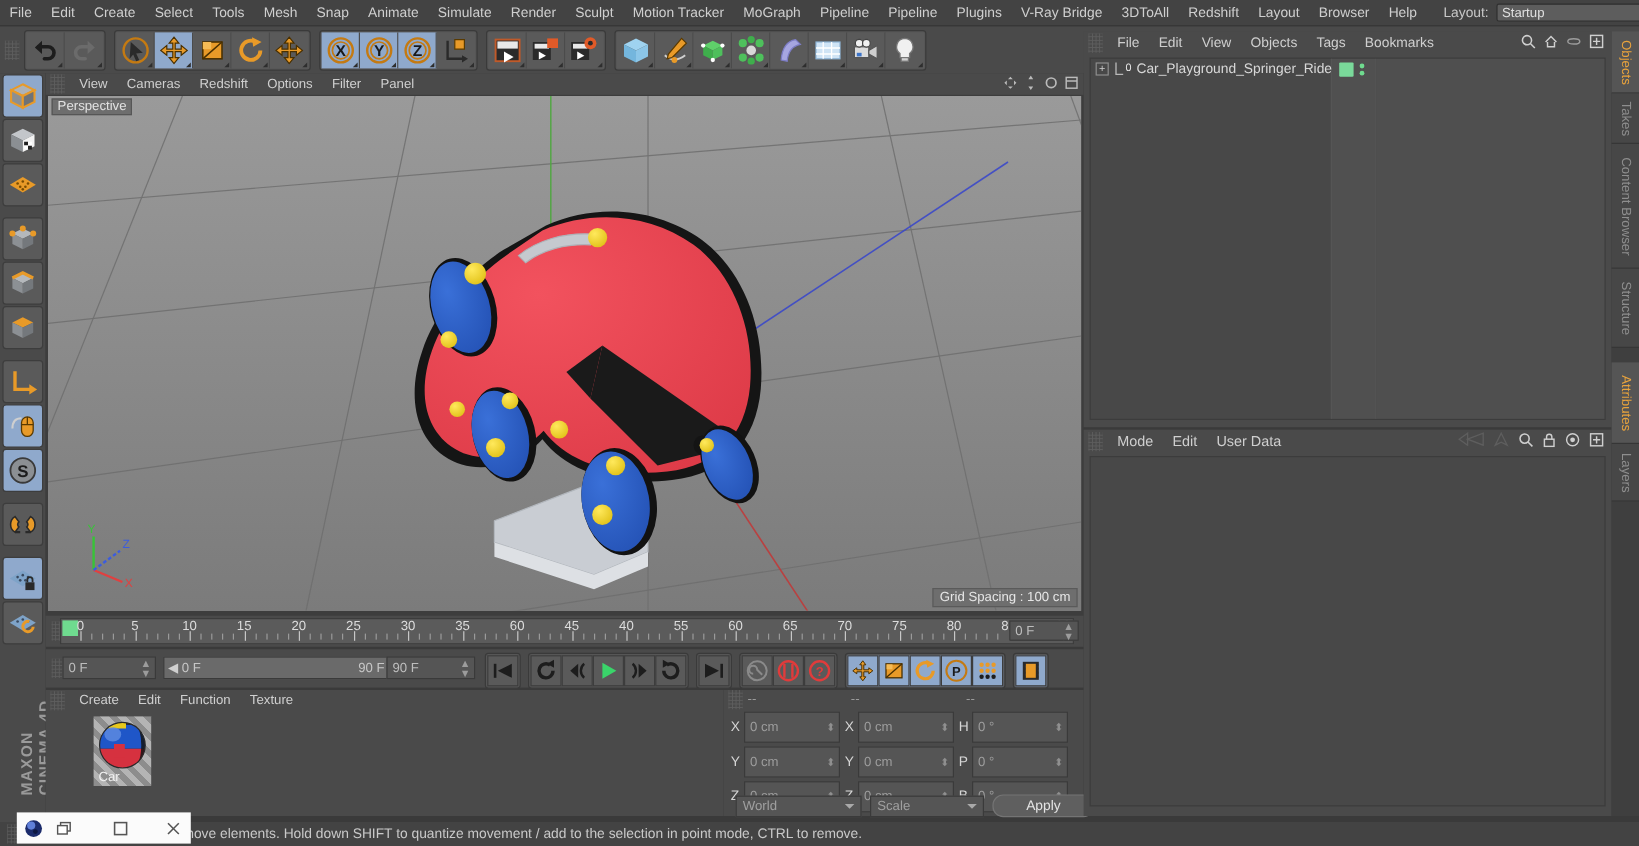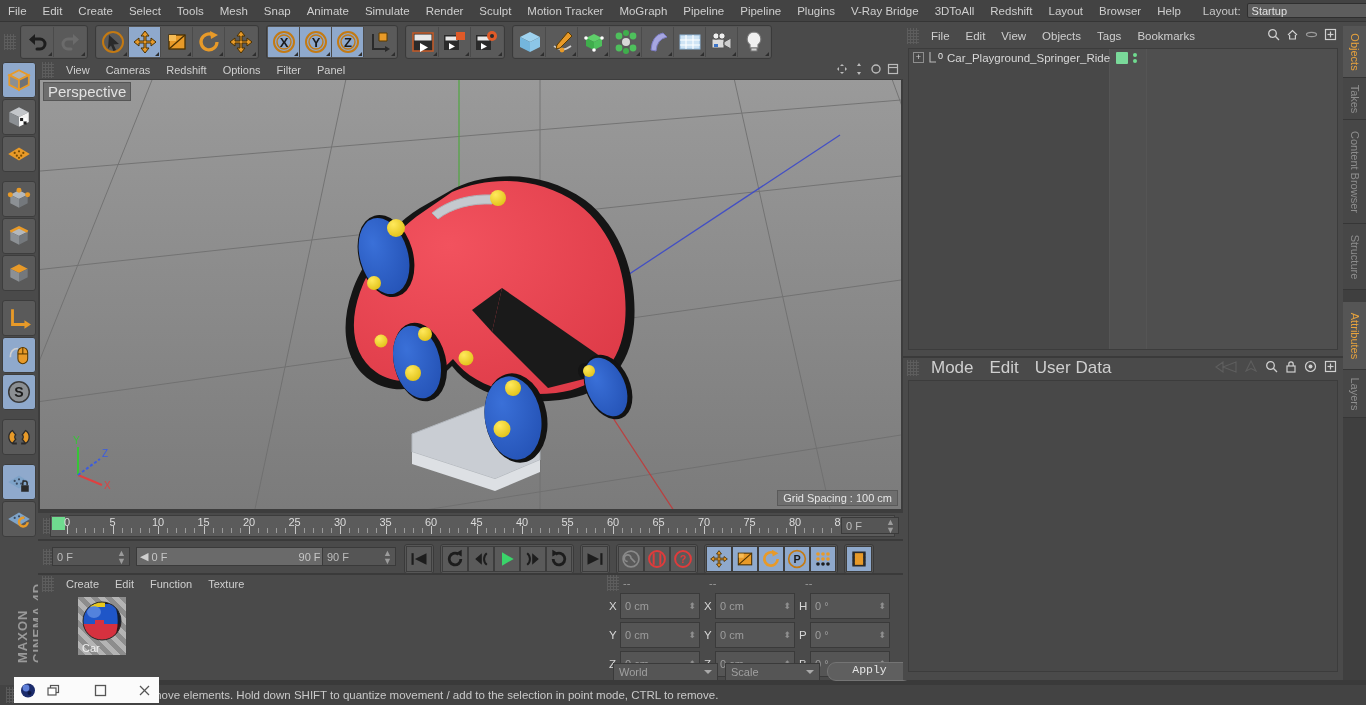--- a/index.html
+++ b/index.html
@@ -51,21 +51,21 @@
 
   
   #vpwrap { position:absolute; left:38px; top:61px; width:865px; height:452px; background:#3d3d3d; }
   #vpmenu { height:18px; background:#4a4a4a; display:flex; align-items:center; }
   #vpmenu .mi { font-size:11px; padding:1px 8px; }
   #viewport { position:absolute; left:2px; top:19px; width:861px; height:429px;
     background:#8a8a8a; overflow:hidden; }
   #vpbtns { position:absolute; right:4px; top:2px; display:flex; gap:5px; align-items:center; }
   .vpb { width:12px; height:12px; opacity:.85; }
   .ptag { position:absolute; left:3px; top:2px; background:#6e6e6e; border:1px solid #565656;
-    color:#e2e2e2; font-size:15px; padding:0 4px; }
+    color:#e2e2e2; font-size:11px; padding:0 4px; }
   .gridtag { position:absolute; right:3px; bottom:3px; background:#6e6e6e; border:1px solid #5a5a5a;
     color:#e6e6e6; font-size:11px; padding:1px 5px; }
 
   
   #timeline { position:absolute; left:38px; top:513px; width:865px; height:26px; background:#4a4a4a; }
   #tlruler { position:absolute; left:12px; top:2px; width:845px; height:22px; background:#5b5b5b;
     border:1px solid #3c3c3c; }
   .tick { position:absolute; top:12px; width:1px; height:5px; background:#9a9a9a; }
   .tickM { position:absolute; top:10px; width:1px; height:8px; background:#c7c7c7; }
   .tlab { position:absolute; top:0px; font-size:11px; color:#dcdcdc; transform:translateX(-50%); }
@@ -95,37 +95,37 @@
   #coordhdr { height:16px; display:flex; align-items:center; color:#9b9b9b; font-size:11px; }
   .cfield { height:17px; background:#555; border:1px solid #3a3a3a; color:#9d9d9d;
     font-size:11px; display:flex; align-items:center; padding:12px 4px; position:relative; }
   .cfield .sp { position:absolute; right:3px; color:#8f8f8f; font-size:9px; }
   .axlab { width:11px; color:#d6d6d6; font-size:11.5px; text-align:left; }
   .ddown { height:18px; background:#555; border:1px solid #3a3a3a; color:#a0a0a0;
     font-size:11px; display:flex; align-items:center; padding:0 5px; position:relative; }
   .ddown .caret { position:absolute; right:5px; width:0;height:0;
     border-left:4px solid transparent;border-right:4px solid transparent;border-top:4px solid #a9a9a9;}
   #applybtn { height:19px; background:#5f5f5f; border:1px solid #747474; border-radius:9px;
-    color:#e4e4e4; font-size:11.5px; display:flex; align-items:flex-start; justify-content:center;font-family:Liberation Mono, monospace; }
+    color:#e4e4e4; font-size:11.5px; display:flex; align-items:center; justify-content:center; }
 
   
   #objman { position:absolute; left:903px; top:26px; width:440px; height:330px; background:#4a4a4a; }
   #objmenu { height:19px; display:flex; align-items:center; }
   #objmenu .mi { font-size:11.5px; padding:1px 8px; }
   #objlist { position:absolute; left:5px; top:22px; width:430px; height:302px; background:#484848;
     border:1px solid #3c3c3c; }
   .objrow { height:17px; display:flex; align-items:center; padding-left:4px; gap:4px; }
   .objname { color:#d8d8d8; font-size:11.5px; }
   #objcol2 { position:absolute; left:200px; top:0; width:38px; height:100%; border-left:1px solid #555;
     border-right:1px solid #555; background:#505050; }
   #objcol3 { position:absolute; left:238px; top:0; right:0; height:100%; background:#4f4f4f; }
 
   #attrman { position:absolute; left:903px; top:358px; width:440px; height:322px; background:#4a4a4a; }
   #attrmenu { height:19px; display:flex; align-items:center; }
-  #attrmenu .mi { font-size:17px; padding:1px 8px; }
+  #attrmenu .mi { font-size:12px; padding:1px 8px; }
   #attrbody { position:absolute; left:5px; top:22px; width:430px; height:292px; background:#484848;
     border:1px solid #3c3c3c; }
 
   
   #vtabs { position:absolute; right:0; top:26px; width:23px; height:654px; background:#3f3f3f; }
   .vtab { width:23px; background:#474747; border-bottom:1px solid #363636; color:#8e8e8e;
     font-size:11px; position:relative; }
   .vtab.sel { background:#555; color:#e8a33d; }
   .vtab span { position:absolute; left:50%; top:50%; transform:translate(-50%,-50%) rotate(90deg);
     white-space:nowrap; }

